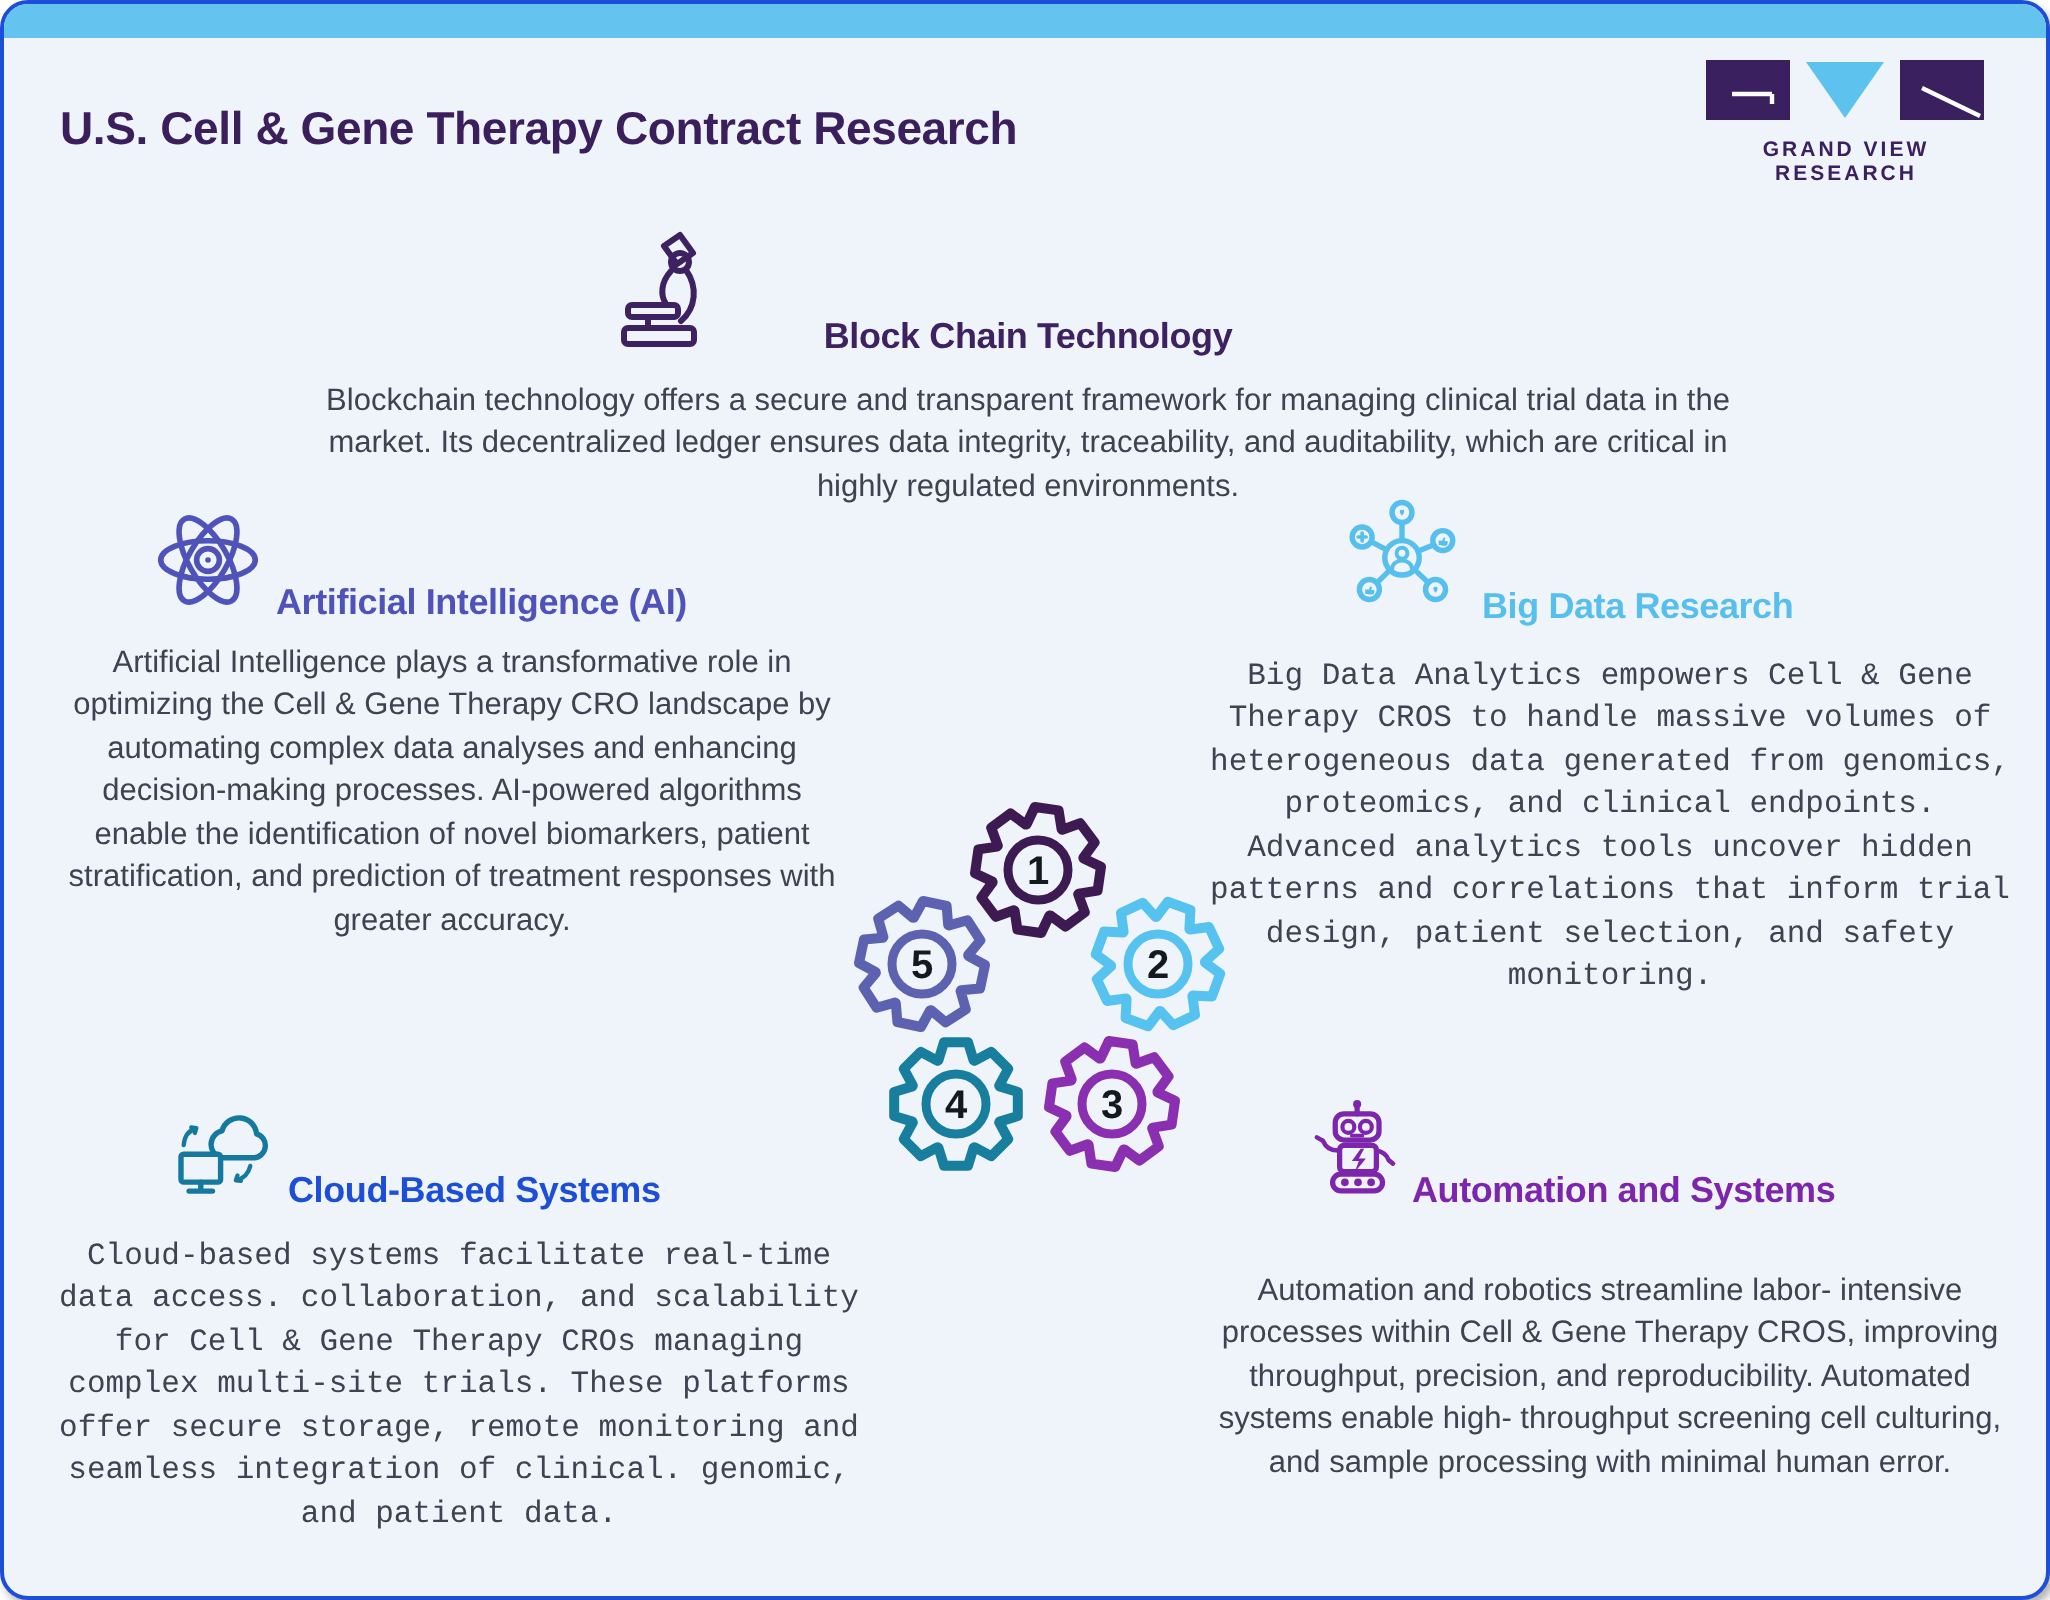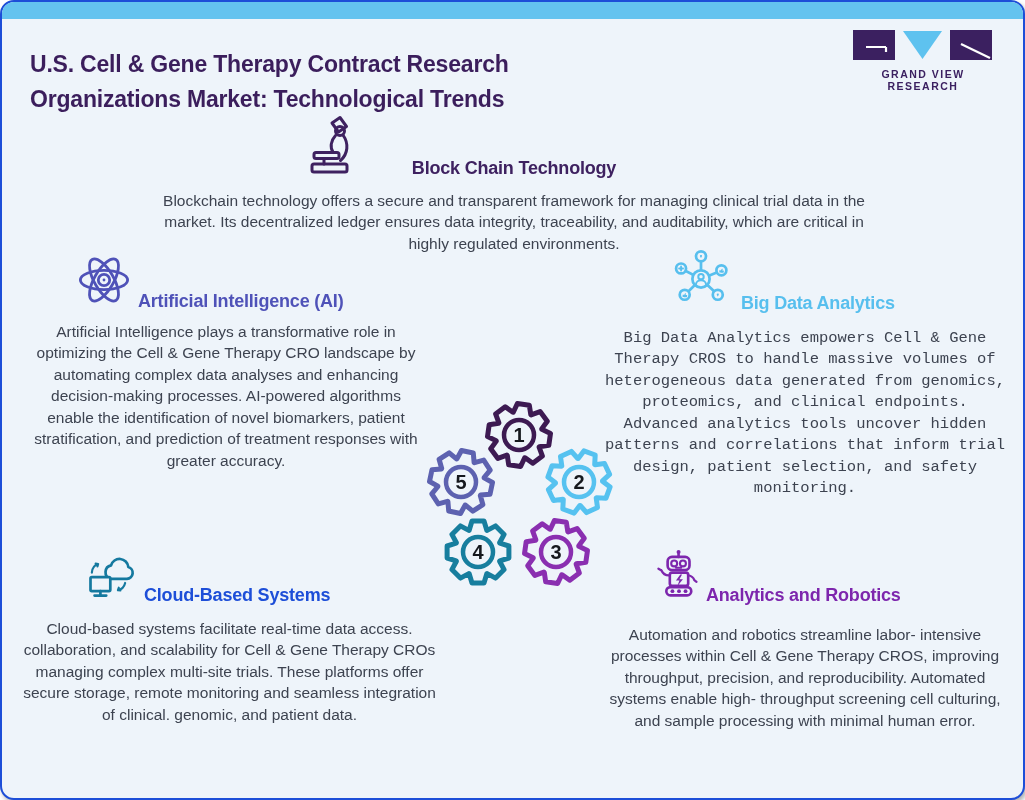--- a/index.html
+++ b/index.html
@@ -29,36 +29,35 @@
   .sec-ai .sec-icon{left:49px;top:0px;}
   .sec-ai .sec-head{left:111px;top:24px;}
   .sec-ai .sec-body{top:53px;}
   .sec-bigdata{left:601px;top:247px;width:404px;height:220px;}
   .sec-bigdata .sec-icon{left:69px;top:0px;}
   .sec-bigdata .sec-head{left:138px;top:29px;}
   .sec-bigdata .sec-body{top:63px;font-family:Liberation Mono, monospace;}
   .sec-cloud{left:20px;top:549px;width:415px;height:165px;}
   .sec-cloud .sec-icon{left:62px;top:0px;}
   .sec-cloud .sec-head{left:122px;top:19px;}
-  .sec-cloud .sec-body{top:51px;}
+  .sec-cloud .sec-body{top:51px;font-family:Liberation Mono, monospace;}
   .sec-automation{left:599px;top:546px;width:408px;height:190px;}
   .sec-automation .sec-icon{left:50px;top:0px;}
   .sec-automation .sec-head{left:105px;top:22px;}
-  .sec-automation .sec-body{top:60px;}
+  .sec-automation .sec-body{top:71px;}
   .gears{position:absolute;left:404px;top:391px;width:215px;height:205px;}
 </style>
 </head>
 <body>
 
 <div class="card">
   <div class="topbar" style="background-color: rgb(100, 195, 239);"></div>
 
   <h1 class="title" style="color: rgb(59, 30, 92);">
     <span>U.S. Cell &amp; Gene Therapy Contract Research</span><br>
-    <span>Organizations Market: Technological Trends</span>
   </h1>
 
   <div class="logo">
     <svg width="140" height="31" viewBox="0 0 140 31">
       <rect x="0" y="0" width="42" height="30" fill="#3b2060"></rect>
       <path d="M13 17 H33 M33 17 V22" stroke="#ffffff" stroke-width="2.2" fill="none"></path>
       <polygon points="50,1 89,1 69.5,29" fill="#5ec2ef"></polygon>
       <rect x="97" y="0" width="42" height="30" fill="#3b2060"></rect>
       <path d="M108 14 L137 28" stroke="#ffffff" stroke-width="2.2" fill="none"></path>
     </svg>
@@ -107,21 +106,21 @@
         <circle cx="54.5" cy="23.5" r="5.5" fill="#eef4fa"></circle>
         <circle cx="14" cy="50.5" r="5.5" fill="#eef4fa"></circle>
         <circle cx="50.5" cy="50.5" r="5.5" fill="#eef4fa"></circle>
         <path d="M32 9.8 C30 7.6 31 5.8 32 6.8 C33 5.8 34 7.6 32 9.8 Z" fill="currentColor" stroke="none"></path>
         <path d="M50.5 52.3 C48.5 50.1 49.5 48.3 50.5 49.3 C51.5 48.3 52.5 50.1 50.5 52.3 Z" fill="currentColor" stroke="none"></path>
         <path d="M7.8 21.5 h4.4 M10 19.3 v4.4" stroke-width="2"></path>
         <path d="M52.2 23.5 h1.6 v2.4 h-1.6 z M53.8 24 l1-1.8 q.4-.7.9-.3 q.4.4.1.9 l-.4.9 h1.3 q.7 0 .6.7 l-.3 1.3 q-.1.6-.7.6 h-2.5 z" fill="currentColor" stroke="none"></path>
         <path d="M11.7 50.5 h1.6 v2.4 h-1.6 z M13.3 51 l1-1.8 q.4-.7.9-.3 q.4.4.1.9 l-.4.9 h1.3 q.7 0 .6.7 l-.3 1.3 q-.1.6-.7.6 h-2.5 z" fill="currentColor" stroke="none"></path>
       </svg>
     </span>
-    <h2 class="sec-head" style="color: rgb(87, 191, 238);">Big Data Analytics</h2>
+    <h2 class="sec-head" style="color: rgb(87, 191, 238);">Big Data Research</h2>
     <p class="sec-body">Big Data Analytics empowers Cell &amp; Gene Therapy CROS to handle massive volumes of heterogeneous data generated from genomics, proteomics, and clinical endpoints. Advanced analytics tools uncover hidden patterns and correlations that inform trial design, patient selection, and safety monitoring.</p>
   </section>
 
   <section class="sec sec-cloud">
     <span class="sec-icon" style="color: rgb(21, 121, 159);">
       <svg width="58" height="54" viewBox="0 0 64 60" fill="none" stroke="currentColor" stroke-width="3" stroke-linecap="round" stroke-linejoin="round">
         <path d="M29 31 H47.5 a6.8 6.8 0 0 0 1.5-13.3 a9.8 9.8 0 0 0 -19.2-1.7 A7.8 7.8 0 0 0 29 31 Z"></path>
         <rect x="7" y="29" width="22" height="15.5" rx="1.5" fill="#eef4fa"></rect>
         <path d="M18 44.5 v5 M11.5 49.5 h13"></path>
         <path d="M8.5 24 q.5-7.5 7-9.5 M15.5 14.5 l-2.8-.4 M15.5 14.5 l-.8 2.7" stroke-width="2.4"></path>
@@ -144,21 +143,21 @@
         <rect x="21.5" y="28" width="21" height="15" rx="2.5"></rect>
         <path d="M33.5 30 l-5 7 h4 l-2.5 6.5 l6.5-8 h-4 l3-5.5 z" fill="currentColor" stroke="none"></path>
         <path d="M21.5 31 q-7 .5-9.5-5.5 M12 25.5 l-3.5-2" stroke-width="2.6"></path>
         <path d="M42.5 31 q5.5 1 7 5.5 l2.5 2" stroke-width="2.6"></path>
         <rect x="17.5" y="44.5" width="28.5" height="9.5" rx="4.7"></rect>
         <circle cx="24.5" cy="49.2" r="2.2" fill="currentColor" stroke="none"></circle>
         <circle cx="32" cy="49.2" r="2.2" fill="currentColor" stroke="none"></circle>
         <circle cx="39.5" cy="49.2" r="2.2" fill="currentColor" stroke="none"></circle>
       </svg>
     </span>
-    <h2 class="sec-head" style="color: rgb(125, 38, 173);">Analytics and Robotics</h2>
+    <h2 class="sec-head" style="color: rgb(125, 38, 173);">Automation and Systems</h2>
     <p class="sec-body">Automation and robotics streamline labor- intensive processes within Cell &amp; Gene Therapy CROS, improving throughput, precision, and reproducibility. Automated systems enable high- throughput screening cell culturing, and sample processing with minimal human error.</p>
   </section>
 
   <div class="gears">
     <svg id="gears-svg" width="215" height="205" viewBox="0 0 215 205">
         <g>
           <path d="M135.8 36.3 L144.5 40.4 L142.8 52.3 L133.4 53.8 L133.1 54.1 L136.4 63.1 L126.8 70.3 L119.1 64.7 L118.7 64.8 L114.6 73.5 L102.7 71.8 L101.3 62.4 L100.9 62.1 L91.9 65.4 L84.7 55.8 L90.3 48.1 L90.2 47.7 L81.5 43.6 L83.2 31.7 L92.6 30.3 L92.9 29.9 L89.6 20.9 L99.2 13.7 L106.9 19.3 L107.3 19.2 L111.4 10.5 L123.3 12.2 L124.8 21.6 L125.1 21.9 L134.1 18.6 L141.3 28.2 L135.7 35.9 Z" fill="none" stroke="#3d1a52" stroke-width="5" stroke-linejoin="round"></path>
           <circle cx="113" cy="42" r="15" fill="none" stroke="#3d1a52" stroke-width="4.5"></circle>
           <text x="113" y="49" text-anchor="middle" font-size="20" font-weight="600" fill="#15181d" font-family="&quot;Liberation Sans&quot;, sans-serif">1</text>
         </g>

